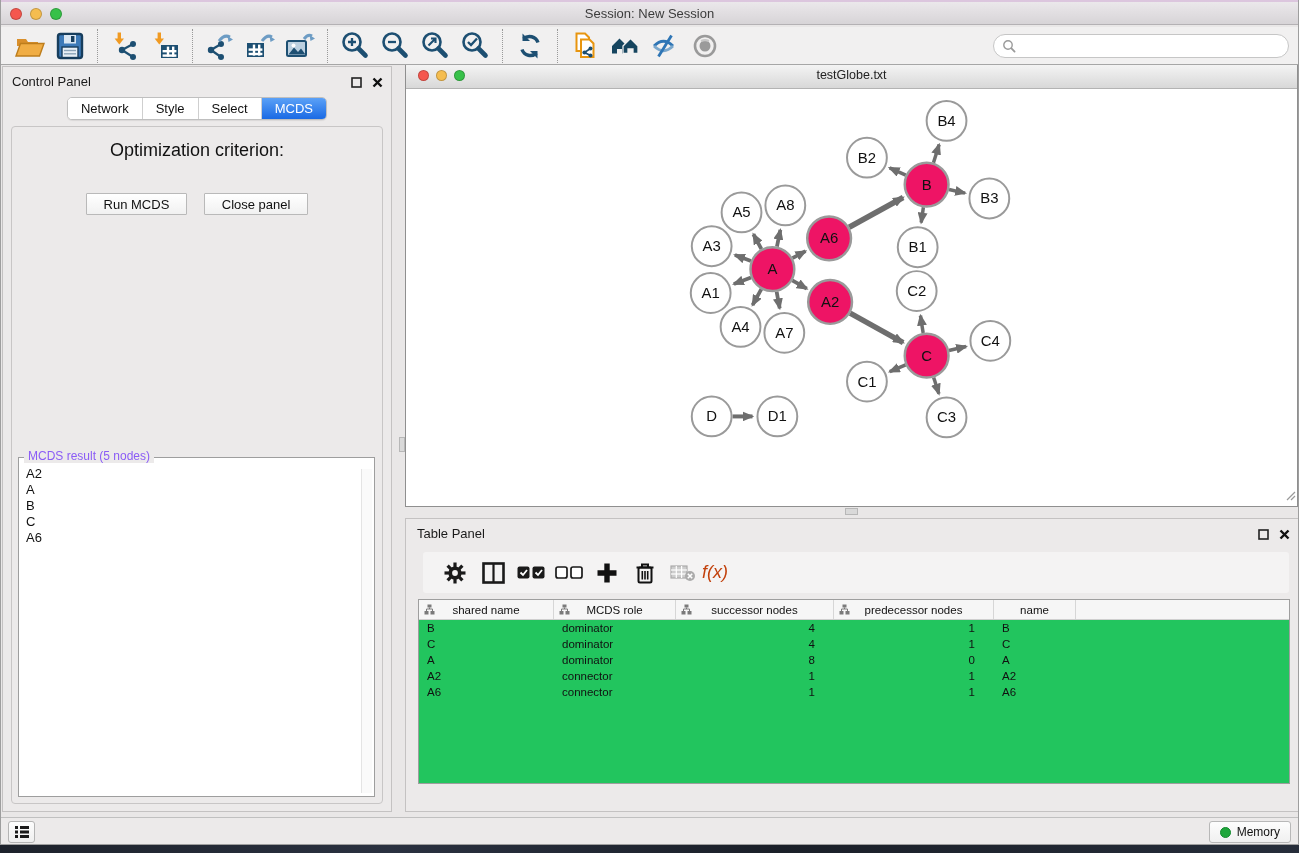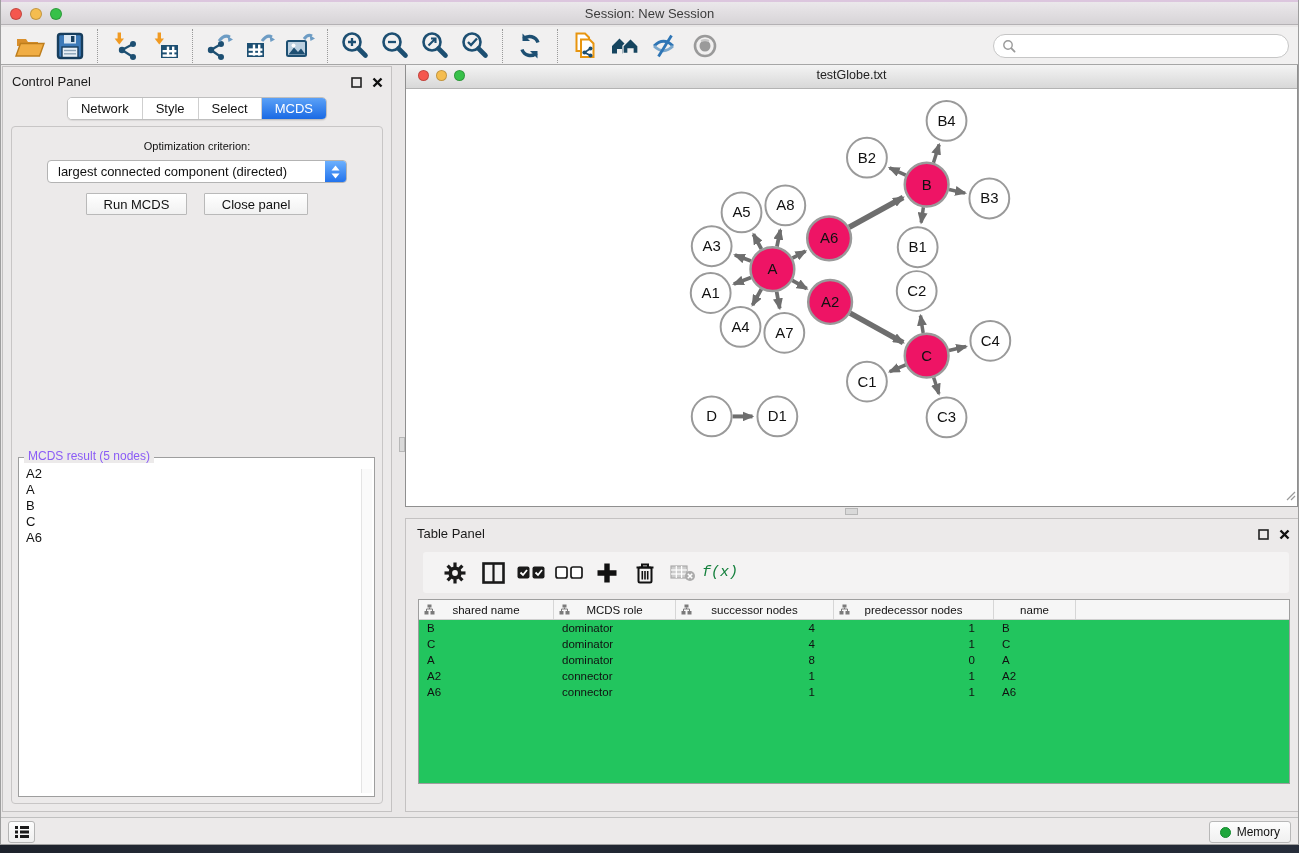--- a/index.html
+++ b/index.html
@@ -44,21 +44,21 @@
 
   .seg { display:inline-flex; border:1px solid #bfbfbf; border-radius:5px; overflow:hidden;
     background:#fff; box-shadow:0 1px 1px rgba(0,0,0,.08); vertical-align:top; }
   .seg-btn { padding:0 13px; height:21px; line-height:21px; font-size:13px; color:#111;
     background:#fff; border-left:1px solid #cfcfcf; white-space:nowrap; cursor:default; }
   .seg-btn:first-child { border-left:none; }
   .seg-btn.active { background:linear-gradient(#5ba1f7,#1a6ae4); color:#fff; }
 
   .cp-content { position:absolute; left:8px; right:8px; top:59px; bottom:7px;
     border:1px solid #c8c6c6; border-radius:4px; background:#eceaea; }
-  .opt-label { position:absolute; top:13px; left:0; right:0; text-align:center; font-size:11px; color:#111; }
+  .opt-label { position:absolute; top:13px; left:0; right:0; text-align:center; font-size:18px; color:#111; }
   .dropdown { position:absolute; left:35px; right:35px; top:33px; height:23px; background:#fff;
     border:1px solid #b3b3b3; border-radius:4px; font-size:13px; line-height:21px;
     padding-left:10px; color:#111; }
   .dd-stepper { position:absolute; right:0px; top:0px; bottom:0px; width:21px;
     border-radius:0 3px 3px 0; background:linear-gradient(#6cb0fe,#2273ec);
     display:flex; flex-direction:column; align-items:center; justify-content:center; gap:2px; }
   .btn-row { position:absolute; top:66px; left:0; right:0; text-align:center; }
   .mac-btn { display:inline-block; padding:0 17px; height:22px; line-height:21px;
     background:linear-gradient(#ffffff,#f1f1f1); border:1px solid #b9b9b9; border-radius:1px;
     font-size:13px; color:#111; margin:0 6px; }
@@ -87,21 +87,21 @@
   .grip-h { position:absolute; left:845px; top:508px; width:13px; height:7px;
     background:#d9d9d9; border:1px solid #b7b7b7; z-index:6; }
 
   
   .table-panel { position:absolute; left:405px; top:518px; width:894px; height:294px;
     background:#eceaea; border:1px solid #c4c2c2; }
   .tp-title { position:absolute; left:11px; top:7px; }
   .tp-toolbar { position:absolute; left:17px; right:9px; top:33px; height:41px;
     background:#f4f3f3; border-radius:3px; display:flex; align-items:center; padding-left:13px; }
   .tp-tool { width:38px; height:30px; display:flex; align-items:center; justify-content:center; flex:0 0 auto; }
-  .fx-label { font-family:Liberation Mono, monospace; font-style:italic; font-size:15px; color:#15803d; }
+  .fx-label { font-family:Liberation Sans, sans-serif; font-style:italic; font-size:18px; color:#c2410c; }
 
   .tp-table { position:absolute; left:12px; right:8px; top:80px; bottom:27px;
     background:#22c55e; border:1px solid #9e9e9e; overflow:hidden; }
   .thead { display:flex; height:20px; background:#f6f6f6; border-bottom:1px solid #cfcfcf; }
   .th { position:relative; border-right:1px solid #d6d6d6; font-size:11.5px; color:#111;
     display:flex; align-items:center; justify-content:center; }
   .th .tree-ic { position:absolute; left:5px; top:4px; }
   .tbody { }
   .tr { display:flex; height:16px; align-items:center; }
   .td { font-size:11.5px; color:#111; padding:0 8px; overflow:hidden; white-space:nowrap; }
@@ -306,31 +306,20 @@
   <div class="cp-tabs">
     <div class="seg">
         <div class="seg-btn">Network</div>
         <div class="seg-btn">Style</div>
         <div class="seg-btn">Select</div>
         <div class="seg-btn active">MCDS</div>
       </div>
   </div>
   <div class="cp-content">
     <div class="opt-label">Optimization criterion:</div>
-    <div class="dropdown">
-      <span>largest connected component (directed)</span>
-      <span class="dd-stepper">
-        <svg width="9" height="6" viewBox="0 0 9 6">
-            <path d="M0.5 5.5 L4.5 0.5 L8.5 5.5 z" fill="#fff"></path>
-          </svg>
-        <svg width="9" height="6" viewBox="0 0 9 6">
-            <path d="M0.5 0.5 L4.5 5.5 L8.5 0.5 z" fill="#fff"></path>
-          </svg>
-      </span>
-    </div>
     <div class="btn-row">
       <span class="mac-btn">Run MCDS</span>
       <span class="mac-btn">Close panel</span>
     </div>
     <div class="result-box">
       <div class="result-legend">MCDS result (5 nodes)</div>
       <div class="result-list">
           <div class="result-item">A2</div>
           <div class="result-item">A</div>
           <div class="result-item">B</div>

